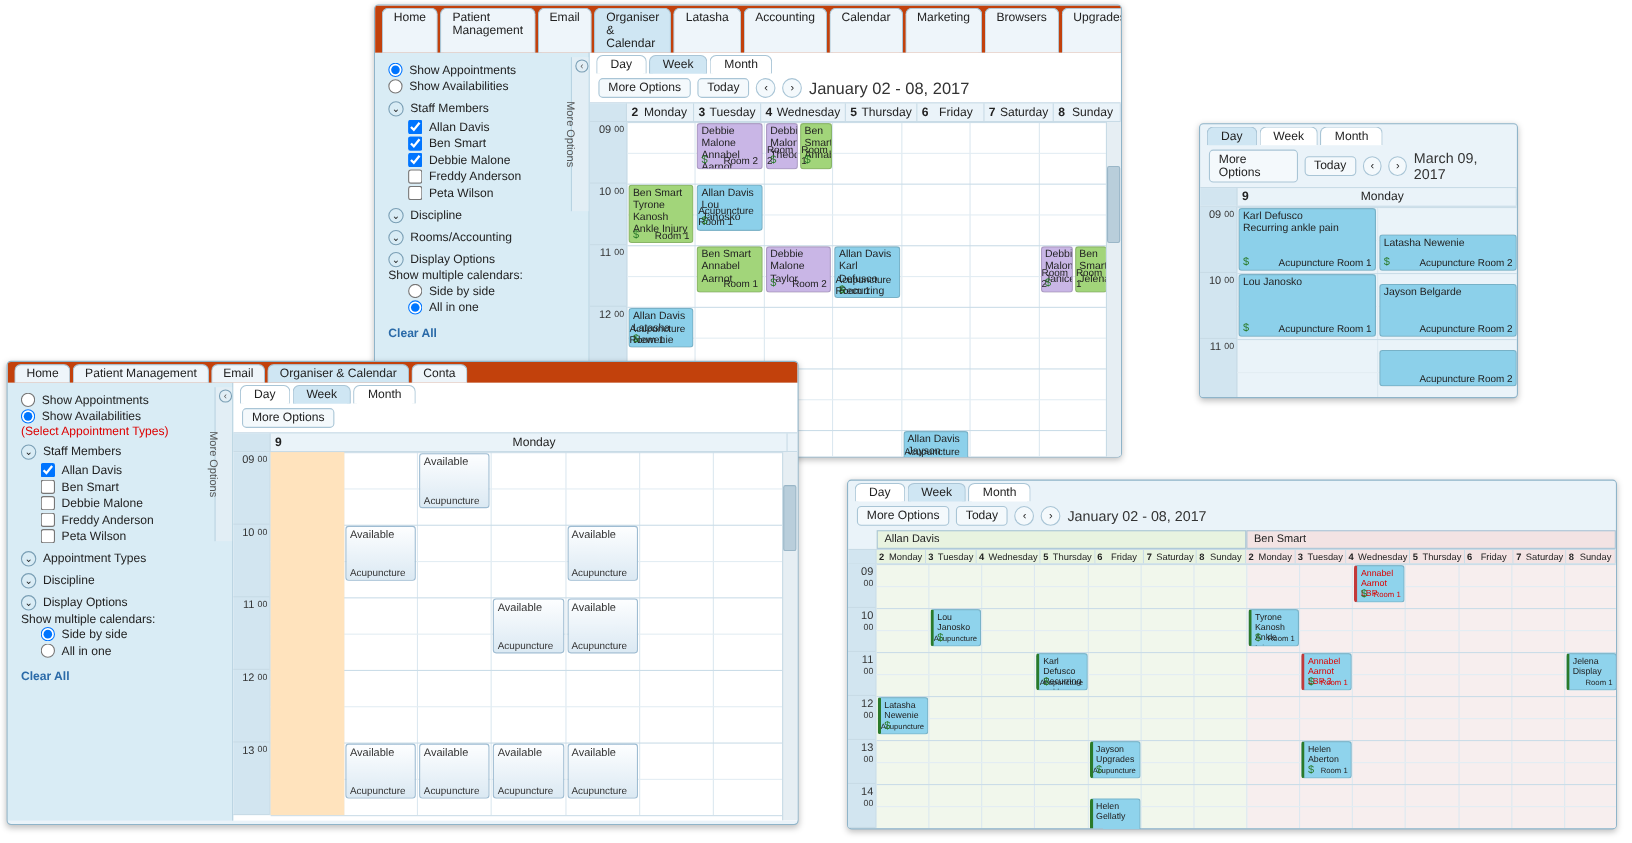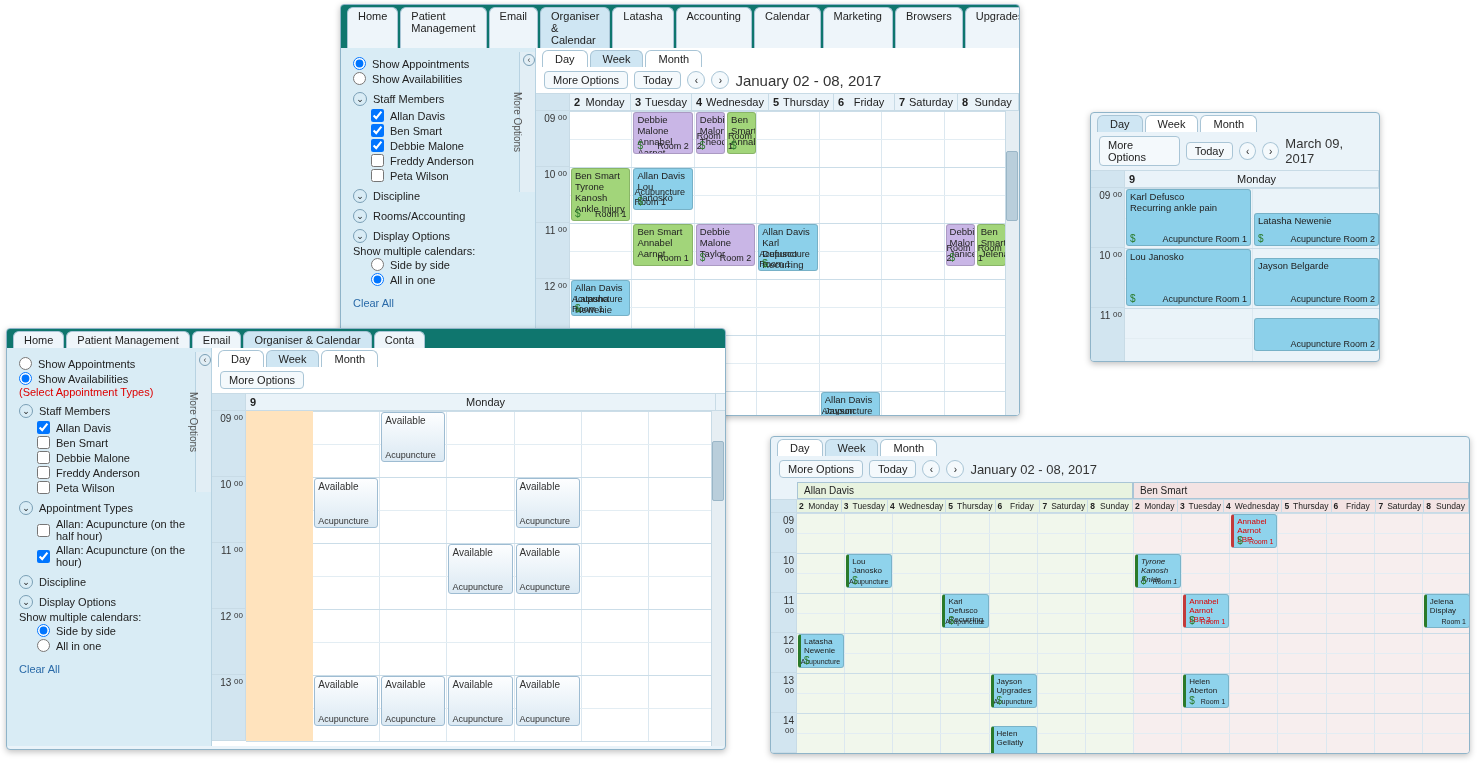--- a/index.html
+++ b/index.html
@@ -1,37 +1,37 @@
 <!DOCTYPE html>
 <html><head>
 <meta charset="utf-8">
 <style>
   * { box-sizing: border-box; margin:0; padding:0; font-family: "Segoe UI", Tahoma, sans-serif; }
   body { background:#fff; width:1484px; height:766px; position:relative; overflow:hidden; font-size:11px; color:#222; }
   .panel { position:absolute; background:#eaf3f9; border:1px solid #8fb4c9; border-radius:4px; box-shadow:0 2px 6px rgba(0,0,0,.25); overflow:hidden; }
   
-  .tabrow { display:flex; gap:2px; padding:2px 6px 0 6px; background:#0f766e; }
+  .tabrow { display:flex; gap:2px; padding:2px 6px 0 6px; background:#c2410c; }
   .tab { background:#eef5fa; border:1px solid #a9c5d6; border-bottom:none; border-radius:6px 6px 0 0; padding:2px 10px; font-size:11px; cursor:pointer; }
   .tab.active { background:#cfe6f3; font-weight:500;}
   .subtabrow { display:flex; gap:2px; padding:2px 6px 0 6px; }
   .subtab { background:#fff; border:1px solid #a9c5d6; border-bottom:none; border-radius:6px 6px 0 0; padding:2px 12px; cursor:pointer; }
   .subtab.active { background:#cfe6f3; }
   .toolbar { display:flex; align-items:center; gap:6px; padding:4px 8px; }
   .btn { background:#f4f9fc; border:1px solid #a9c5d6; border-radius:4px; padding:2px 8px; font-size:11px; cursor:pointer;}
   .navbtn { width:18px; height:18px; border:1px solid #a9c5d6; border-radius:50%; background:#f4f9fc; display:flex; align-items:center; justify-content:center; font-size:10px; cursor:pointer;}
   .title { font-size:15px; color:#333; }
   .body { display:flex; height:calc(100% - 0px); }
   .sidebar { width:195px; background:#d9ecf5; border-right:1px solid #b8d3e2; padding:8px 10px 8px 12px; position:relative;}
   .sidebar label { display:flex; align-items:center; gap:6px; padding:1px 0; font-size:11px;}
   .sidebar .section-h { display:flex; align-items:center; gap:6px; margin:6px 0 2px 0; font-size:11px;}
   .chev { width:14px; height:14px; border:1px solid #7a9fb5; border-radius:50%; display:inline-flex; align-items:center; justify-content:center; font-size:9px; line-height:1;}
   .moreopt { position:absolute; right:0; top:4px; width:16px; text-align:center; writing-mode:vertical-rl; font-size:10px; color:#555; cursor:pointer; background:#e2eef5; border-left:1px solid #b8d3e2; height:140px;}
   .moreopt .circ{ display:block; border:1px solid #7a9fb5; border-radius:50%; width:12px; height:12px; margin:2px auto; font-size:9px; writing-mode:horizontal-tb; line-height:10px;}
   .indent { margin-left:18px; }
-  .link { color:#2a6aa8; cursor:pointer; margin-top:10px; display:inline-block;}
+  .link { color:#2a6aa8; cursor:pointer; margin-top:10px; display:inline-block;font-weight:bold;}
   .red { color:#d00; }
   
   .calwrap { flex:1; background:#fff; display:flex; flex-direction:column; overflow:hidden;}
   .dayheader { display:flex; border-top:1px solid #c8dbe6; border-bottom:1px solid #c8dbe6; background:#eaf3f9;}
   .timecol { width:34px; flex:none; border-right:1px solid #c8dbe6; background:#d2e5f0;}
   .daycol { flex:1; border-right:1px solid #c8dbe6; padding:2px 4px; display:flex; gap:4px; align-items:center;}
   .daycol .dnum{font-weight:bold;}
   .grid { flex:1; overflow:auto; position:relative; }
   .gridinner { display:flex; position:relative; }
   .hourlabels { width:34px; flex:none; background:#d2e5f0; border-right:1px solid #c8dbe6;}
@@ -409,30 +409,20 @@
           </label>
           <label>
             <input type="checkbox" style="">
             <span>Peta Wilson</span>
           </label>
         </div>
       <div class="section-h">
           <span class="chev">⌄</span>
           <span>Appointment Types</span>
         </div>
-      <div class="indent" id="B-types">
-          <label>
-            <input type="checkbox" style="">
-            <span>Allan: Acupuncture (on the half hour)</span>
-          </label>
-          <label>
-            <input type="checkbox" checked="" style="">
-            <span>Allan: Acupuncture (on the hour)</span>
-          </label>
-        </div>
       <div class="section-h">
           <span class="chev">⌄</span>
           <span>Discipline</span>
         </div>
       <div class="section-h">
           <span class="chev">⌄</span>
           <span>Display Options</span>
         </div>
       <div>Show multiple calendars:</div>
       <label class="indent">
@@ -679,21 +669,21 @@
             <div>Helen</div>
             <div>Gellatly</div>
           </div>
           <div class="appt mini-appt red" style="left: 434.286px; width: 46.1429px; top: 1px; height: 34px; font-size: 8px;">
             <div>Annabel</div>
             <div>Aarnot</div>
             <div>LBP</div>
             <div class="room" style="font-size:7px">Room 1</div>
             <div class="dollar">$</div>
           </div>
-          <div class="appt mini-appt" style="left: 338px; width: 46.1429px; top: 41px; height: 34px; font-size: 8px; font-style: italic;">
+          <div class="appt mini-appt" style="left: 338px; width: 46.1429px; top: 41px; height: 34px; font-size: 8px;">
             <div>Tyrone</div>
             <div>Kanosh</div>
             <div>Ankle Injury</div>
             <div class="room" style="font-size:7px">Room 1</div>
             <div class="dollar">$</div>
           </div>
           <div class="appt mini-appt red" style="left: 386.143px; width: 46.1429px; top: 81px; height: 34px; font-size: 8px;">
             <div>Annabel</div>
             <div>Aarnot</div>
             <div>LBP 3</div>

